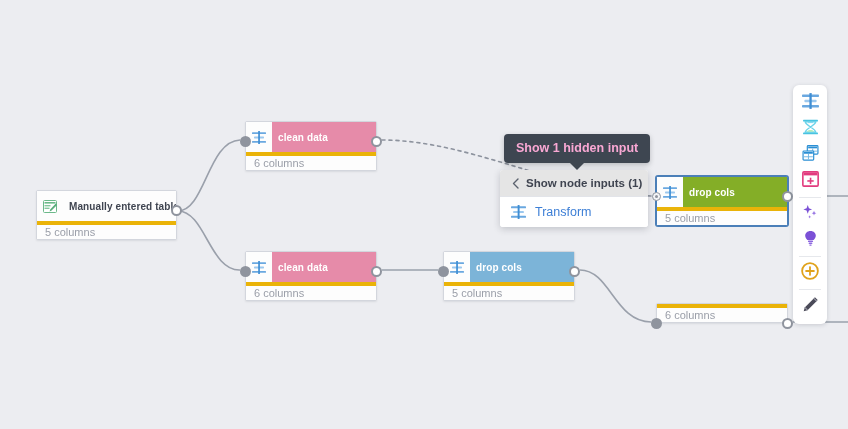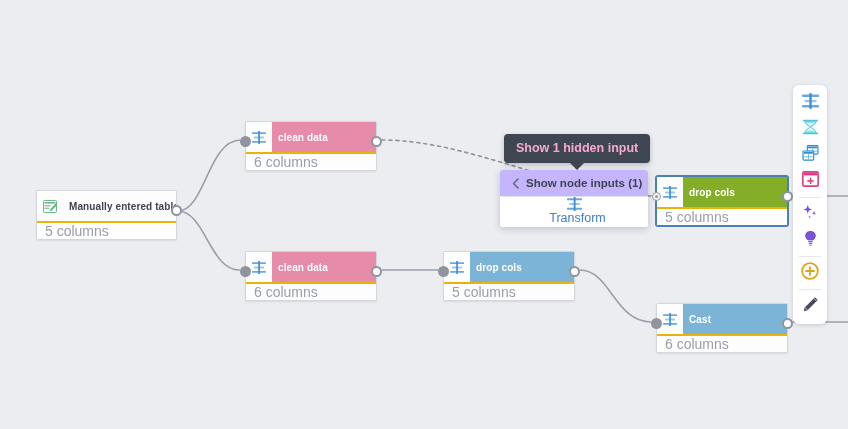--- a/index.html
+++ b/index.html
@@ -68,24 +68,24 @@
   .node-title.plain {
     color: #3f4450;
     background: #fdfdfd !important;
     font-weight: bold;
   }
   .node-sub {
     height: 18px;
     display: flex;
     align-items: center;
     padding-left: 8px;
-    font-size: 14px;
+    font-size: 11px;
     color: #9a9ea8;
     background: #fdfdfd;
-    border-top: 2px solid #eab308;
+    border-top: 4px solid #eab308;
     box-sizing: border-box;
   }
 
   
   .port {
     position: absolute;
     border-radius: 50%;
     box-sizing: border-box;
   }
   .port-in {
@@ -145,21 +145,21 @@
     width: 148px;
     background: #ffffff;
     border-radius: 3px;
     box-shadow: 0 2px 7px rgba(40,45,60,0.22);
     overflow: hidden;
   }
   .popup-head {
     display: flex;
     align-items: center;
     height: 26px;
-    background: #c4b5fd;
+    background: #e5e5e5;
     border-bottom: 1px solid #e2e4e9;
     padding: 0 8px;
   }
   .popup-head .chev {
     width: 14px;
     display: flex;
     align-items: center;
     justify-content: center;
     color: #5b626e;
     flex: none;
@@ -170,21 +170,20 @@
     font-weight: bold;
     padding-left: 4px;
     white-space: nowrap;
   }
   .popup-item {
     display: flex;
     align-items: center;
     height: 30px;
     padding: 0 8px;
     background: #ffffff;
-    flex-direction: column;
   }
   .popup-item .pi-icon {
     width: 20px;
     display: flex;
     align-items: center;
     justify-content: center;
     flex: none;
   }
   .popup-item-label {
     font-size: 12.5px;
@@ -316,31 +315,20 @@
         </svg>
       </div>
       <div class="node-title" style="background:#84ae27;">drop cols</div>
     </div>
     <div class="node-sub">5 columns</div>
     <div class="port port-in small-ring" style="top:15px; left:-5px;"></div>
     <div class="port port-out" style="top:14px; right:-6px;"></div>
   </div>
 
   <div class="node" style="left:656px; top:303px;">
-    <div class="node-head">
-      <div class="node-icon">
-        <svg width="14" height="13" viewBox="0 0 14 13">
-          <rect x="0" y="1.2" width="14" height="1.8" rx="0.6" fill="#6aa8e0"></rect>
-          <rect x="2" y="5.6" width="10" height="1.8" rx="0.6" fill="#9cc8ee"></rect>
-          <rect x="0" y="10" width="14" height="1.8" rx="0.6" fill="#6aa8e0"></rect>
-          <rect x="6.2" y="0" width="1.7" height="13" fill="#3f8ed4"></rect>
-        </svg>
-      </div>
-      <div class="node-title" style="background:#7cb4d8;">Cast</div>
-    </div>
     <div class="node-sub">6 columns</div>
     <div class="port port-in" style="top:14px; left:-6px;"></div>
     <div class="port port-out" style="top:14px; right:-6px;"></div>
   </div>
 
   <div class="popup" style="left:500px; top:170px;">
     <div class="popup-head">
       <span class="chev">
         <svg width="7" height="11" viewBox="0 0 7 11">
           <path d="M 6 1 L 1.5 5.5 L 6 10" fill="none" stroke="#5b626e" stroke-width="1.4" stroke-linecap="round" stroke-linejoin="round"></path>

